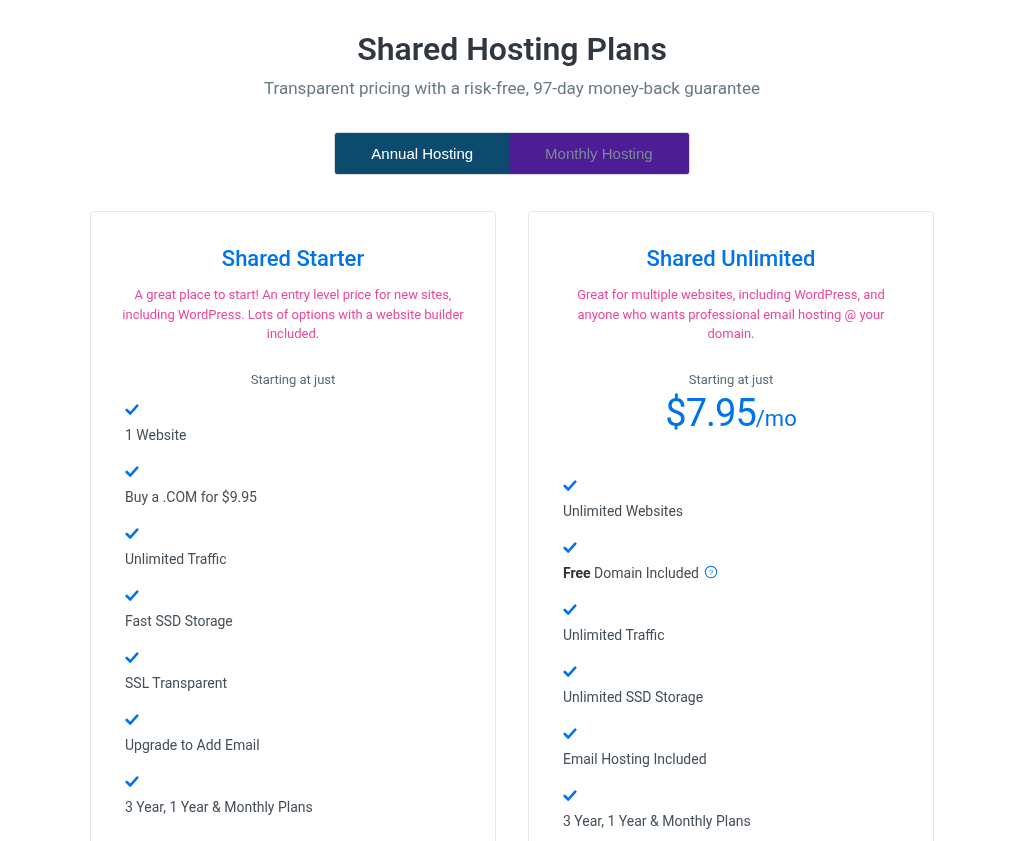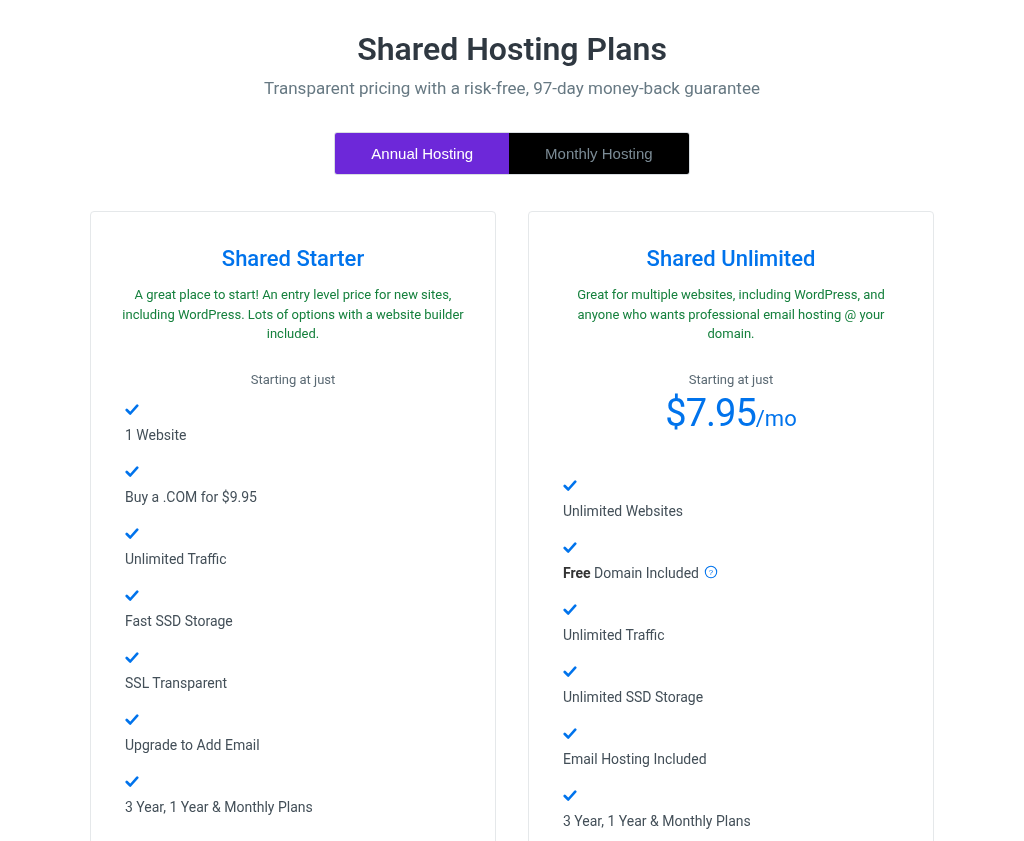--- a/index.html
+++ b/index.html
@@ -30,27 +30,27 @@
       display: inline-flex;
       border: 1px solid #d9dee2;
       border-radius: 3px;
       overflow: hidden;
       margin-bottom: 36px;
     }
     .tab {
       padding: 12px 36px;
       font-size: 15px;
       cursor: pointer;
-      background: #000000;
+      background: #4c1d95;
       color: #7b8b95;
       border: none;
       outline: none;
     }
     .tab.active {
-      background: #6d28d9;
+      background: #0c4a6e;
       color: #fff;
       font-weight: 500;
     }
     .plans {
       display: flex;
       gap: 32px;
       justify-content: center;
     }
     .plan-card {
       flex: 1;
@@ -61,21 +61,21 @@
       background: #fff;
     }
     .plan-name {
       font-size: 22px;
       font-weight: 500;
       color: #0073ec;
       margin-bottom: 14px;
     }
     .plan-desc {
       font-size: 13px;
-      color: #15803d;
+      color: #ec4899;
       line-height: 1.5;
       margin-bottom: 28px;
       min-height: 40px;
     }
     .starting-at {
       font-size: 13px;
       color: #5b6a74;
       margin-bottom: 4px;
     }
     .price-line {

